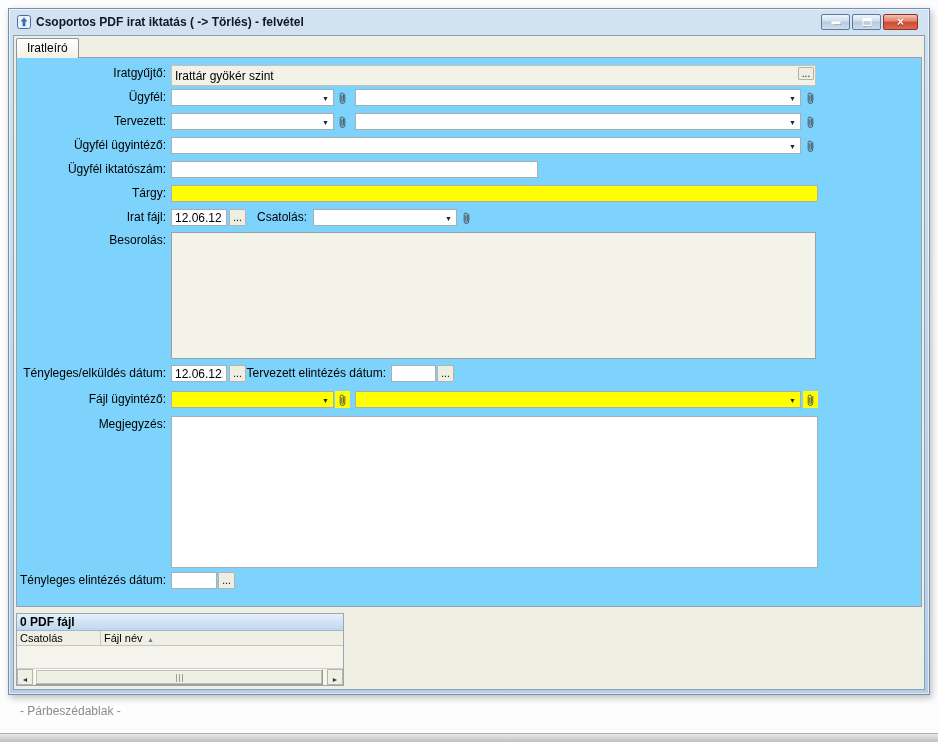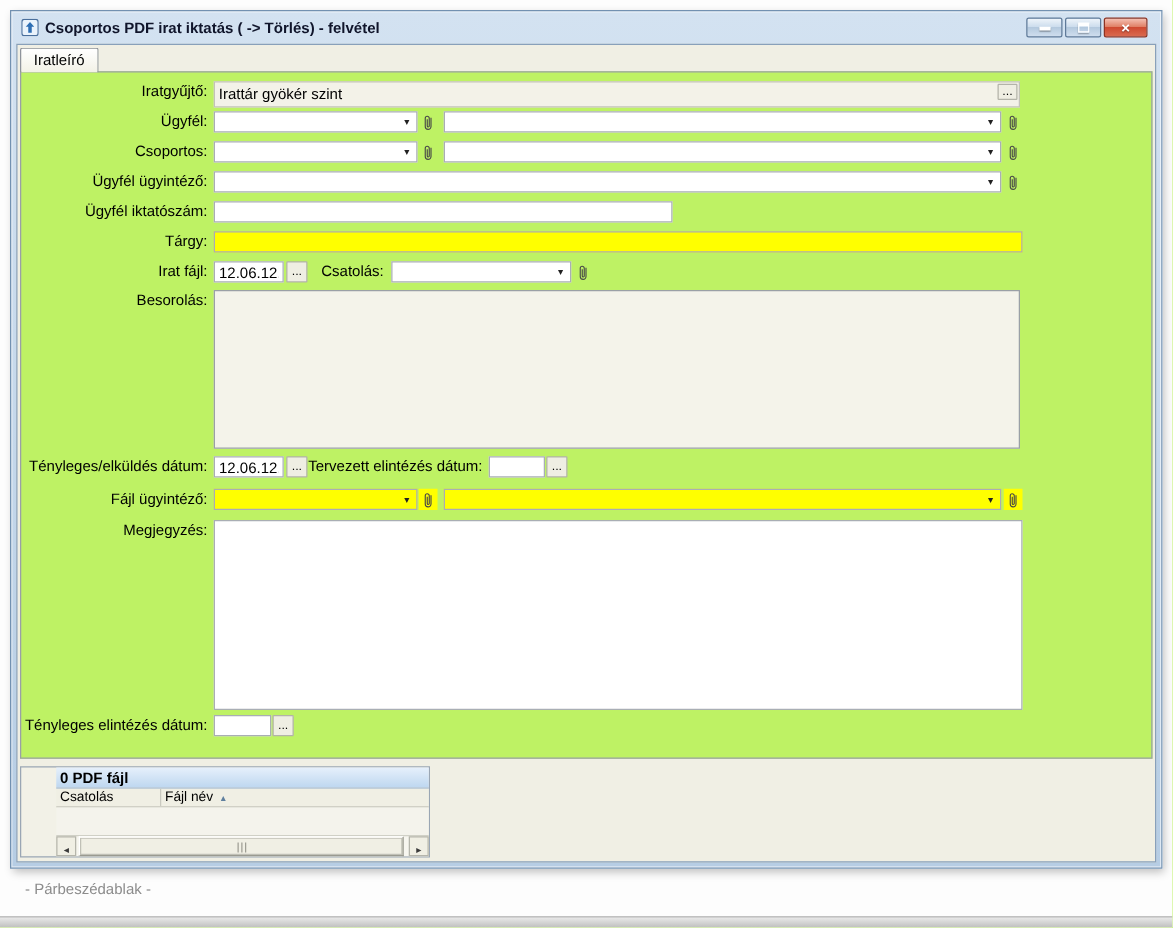--- a/index.html
+++ b/index.html
@@ -26,21 +26,21 @@
   .glyph-max { position:absolute; left:50%; top:50%; transform:translate(-50%,-50%); width:9px; height:8px; border:1px solid #fff; border-top-width:3px; box-shadow:0 1px 1px rgba(0,0,0,.3); }
   .glyph-close { display:block; color:#fff; font-size:12px; font-weight:bold; line-height:14px; text-shadow:0 1px 1px rgba(0,0,0,.4); }
 
   
   .client { position:absolute; left:4px; right:4px; top:26px; bottom:4px; background:#f0efe4; border:1px solid #88a0ba; overflow:hidden; }
 
   .tab { position:absolute; left:2px; top:2px; height:20px; padding:0 10px; z-index:3;
     background:linear-gradient(#ffffff,#f2f1e6); border:1px solid #8f949b; border-bottom:none;
     border-radius:2px 2px 0 0; font-size:12px; line-height:19px; }
 
-  .panel { position:absolute; left:2px; top:21px; width:906px; height:550px; background:#bef264; border:1px solid #9aa0a6; z-index:2; }
+  .panel { position:absolute; left:2px; top:21px; width:906px; height:550px; background:#7dd3fc; border:1px solid #9aa0a6; z-index:2; }
 
   
   .lbl { position:absolute; right:755px; white-space:nowrap; font-size:12px; line-height:17px; color:#000; }
 
   .flatfield { position:absolute; height:21px; background:#f3f2e8; border:1px solid #c3c3b8; }
   .fval { font-size:12px; line-height:15px; padding-left:3px; display:inline-block; white-space:nowrap; }
 
   .combo { position:absolute; height:17px; background:#fff; border:1px solid #a9aeb4; }
   .combo.y { background:#ffff00; }
   .arr { position:absolute; right:4px; top:4px; font-size:7px; line-height:9px; color:#222; }
@@ -59,21 +59,21 @@
   .memo { position:absolute; left:154px; top:358px; width:647px; height:152px; background:#fff; border:1px solid #a9aeb4; resize:none; }
 
   
   .table { position:absolute; background:#f4f3ea; border:1px solid #9aa0a6; }
   .thead { height:16px; display:flex; background:linear-gradient(#fefefd,#e7e5d9); border-bottom:1px solid #b9b9b0; }
   .th { font-size:12px; line-height:16px; padding-left:4px; border-right:1px solid #c9c9c0; white-space:nowrap; }
   .thlast { flex:1; border-right:none; }
   .tbody { height:109px; }
 
   
-  .pdfpanel { position:absolute; left:2px; top:577px; width:328px; height:73px; border:1px solid #9aa6b4; background:#f2f1e7; display:flex; flex-direction:column;padding-left:28px; }
+  .pdfpanel { position:absolute; left:2px; top:577px; width:328px; height:73px; border:1px solid #9aa6b4; background:#f2f1e7; display:flex; flex-direction:column; }
   .pdfhead { height:17px; background:linear-gradient(#e6f0fb,#bed7f0); border-bottom:1px solid #9fb6d0; font-size:12px; font-weight:bold; line-height:16px; padding-left:3px; }
   .pdfcols { height:15px; display:flex; border-bottom:1px solid #c6c6bc; background:#f0efe4; }
   .pcol { font-size:11px; line-height:15px; padding-left:3px; border-right:1px solid #c9c9c0; white-space:nowrap; }
   .pcol2 { flex:1; border-right:none; }
   .sort { font-size:8px; color:#5e7f9e; margin-left:3px; }
   .pdfbody { flex:1; background:#f4f3ec; }
   .hscroll { height:17px; position:relative; background:#f7f6ef; border-top:1px solid #d0d0c6; }
   .sbtn { position:absolute; top:0; width:16px; height:16px; background:#f0efe4; border:1px solid #b5b5ab; padding:0; }
   .sleft { left:0; } .sright { right:0; }
   .sarr { font-size:7px; color:#3a3a3a; line-height:13px; }
@@ -136,21 +136,21 @@
       </button>
       <div class="combo" style="left:338px;top:31px;width:446px">
         <span class="arr">▼</span>
       </div>
       <button class="clip" style="left:786px;top:31px">
         <svg width="9" height="14" viewBox="0 0 9 14">
             <path d="M6.8 3.2 v7 a2.3 2.3 0 0 1 -4.6 0 V3.6 a1.6 1.6 0 0 1 3.2 0 v6.2 a0.8 0.8 0 0 1 -1.6 0 V4.4" stroke="#474747" fill="none" stroke-width="0.9"></path>
           </svg>
       </button>
 
-      <span class="lbl" style="top:55px">Csoportos:</span>
+      <span class="lbl" style="top:55px">Tervezett:</span>
       <div class="combo" style="left:154px;top:55px;width:163px">
         <span class="arr">▼</span>
       </div>
       <button class="clip" style="left:318px;top:55px">
         <svg width="9" height="14" viewBox="0 0 9 14">
             <path d="M6.8 3.2 v7 a2.3 2.3 0 0 1 -4.6 0 V3.6 a1.6 1.6 0 0 1 3.2 0 v6.2 a0.8 0.8 0 0 1 -1.6 0 V4.4" stroke="#474747" fill="none" stroke-width="0.9"></path>
           </svg>
       </button>
       <div class="combo" style="left:338px;top:55px;width:446px">
         <span class="arr">▼</span>

